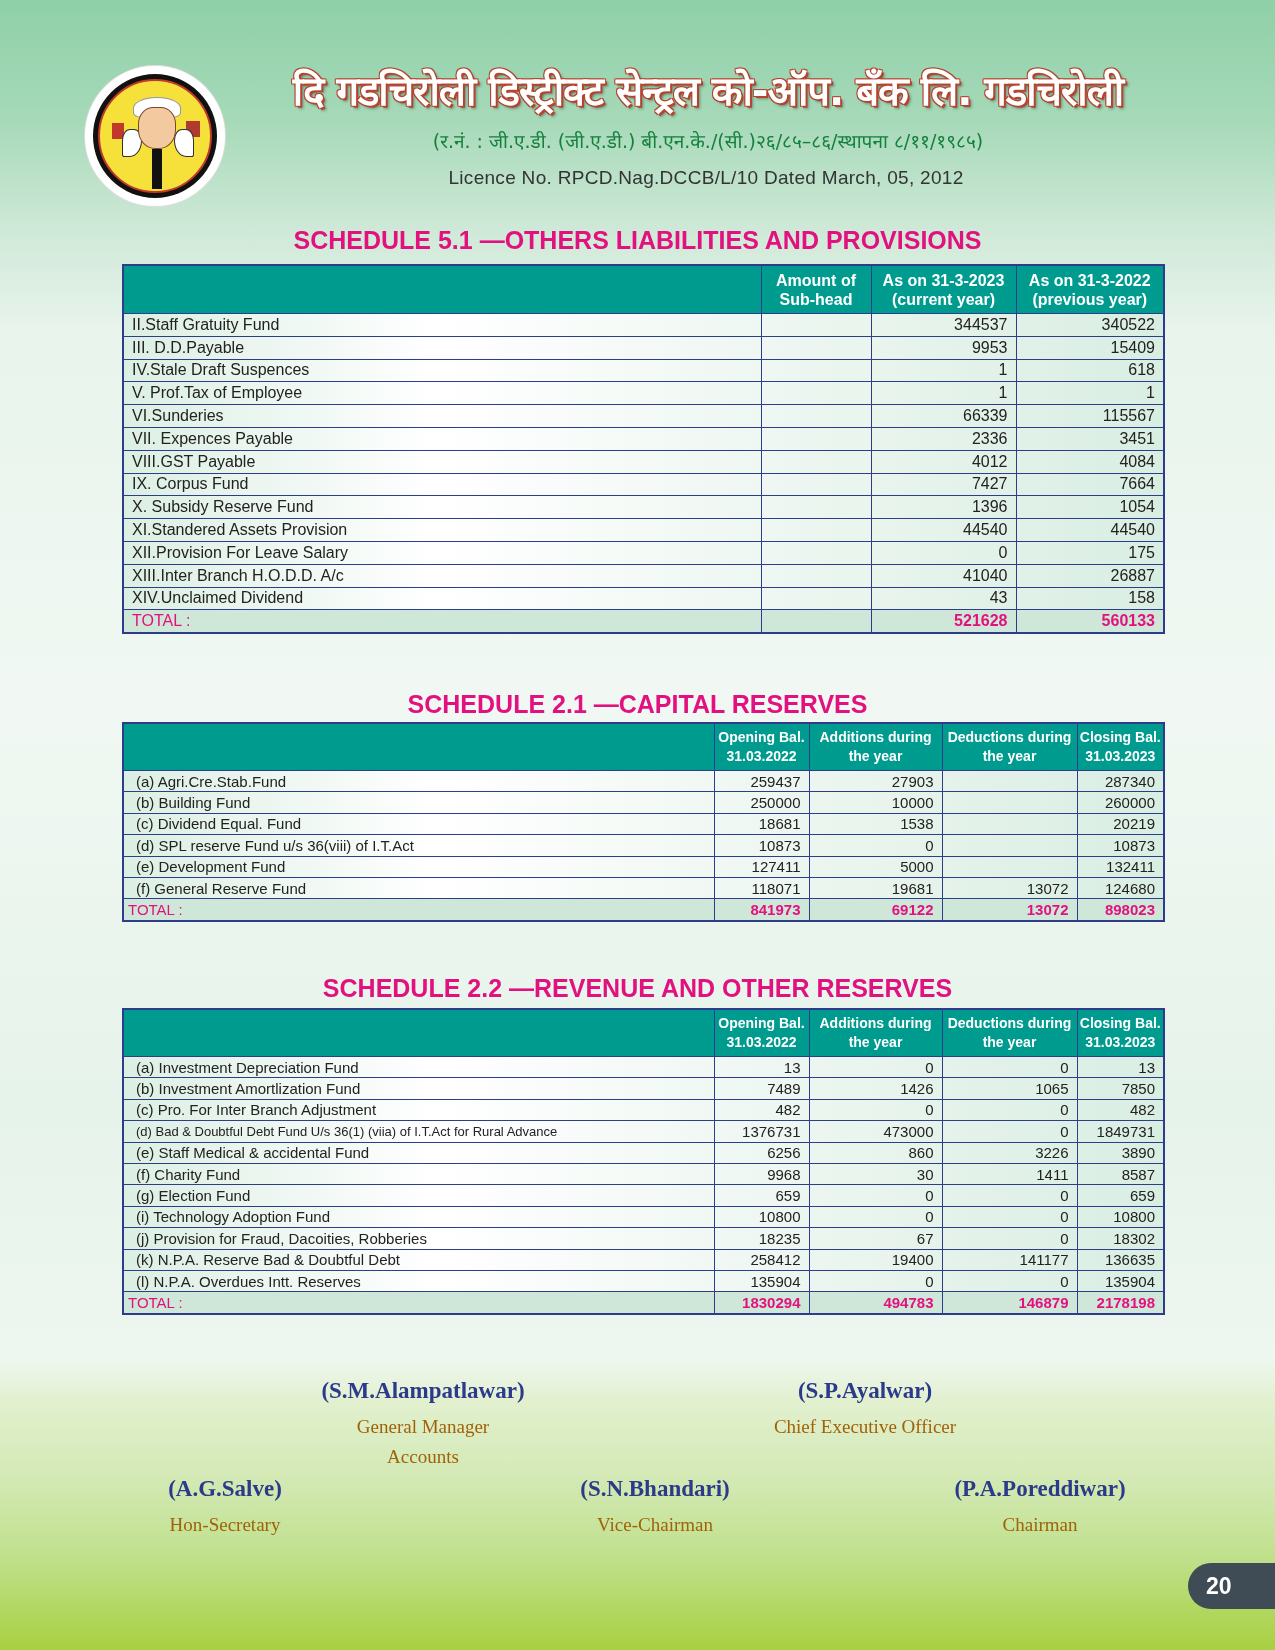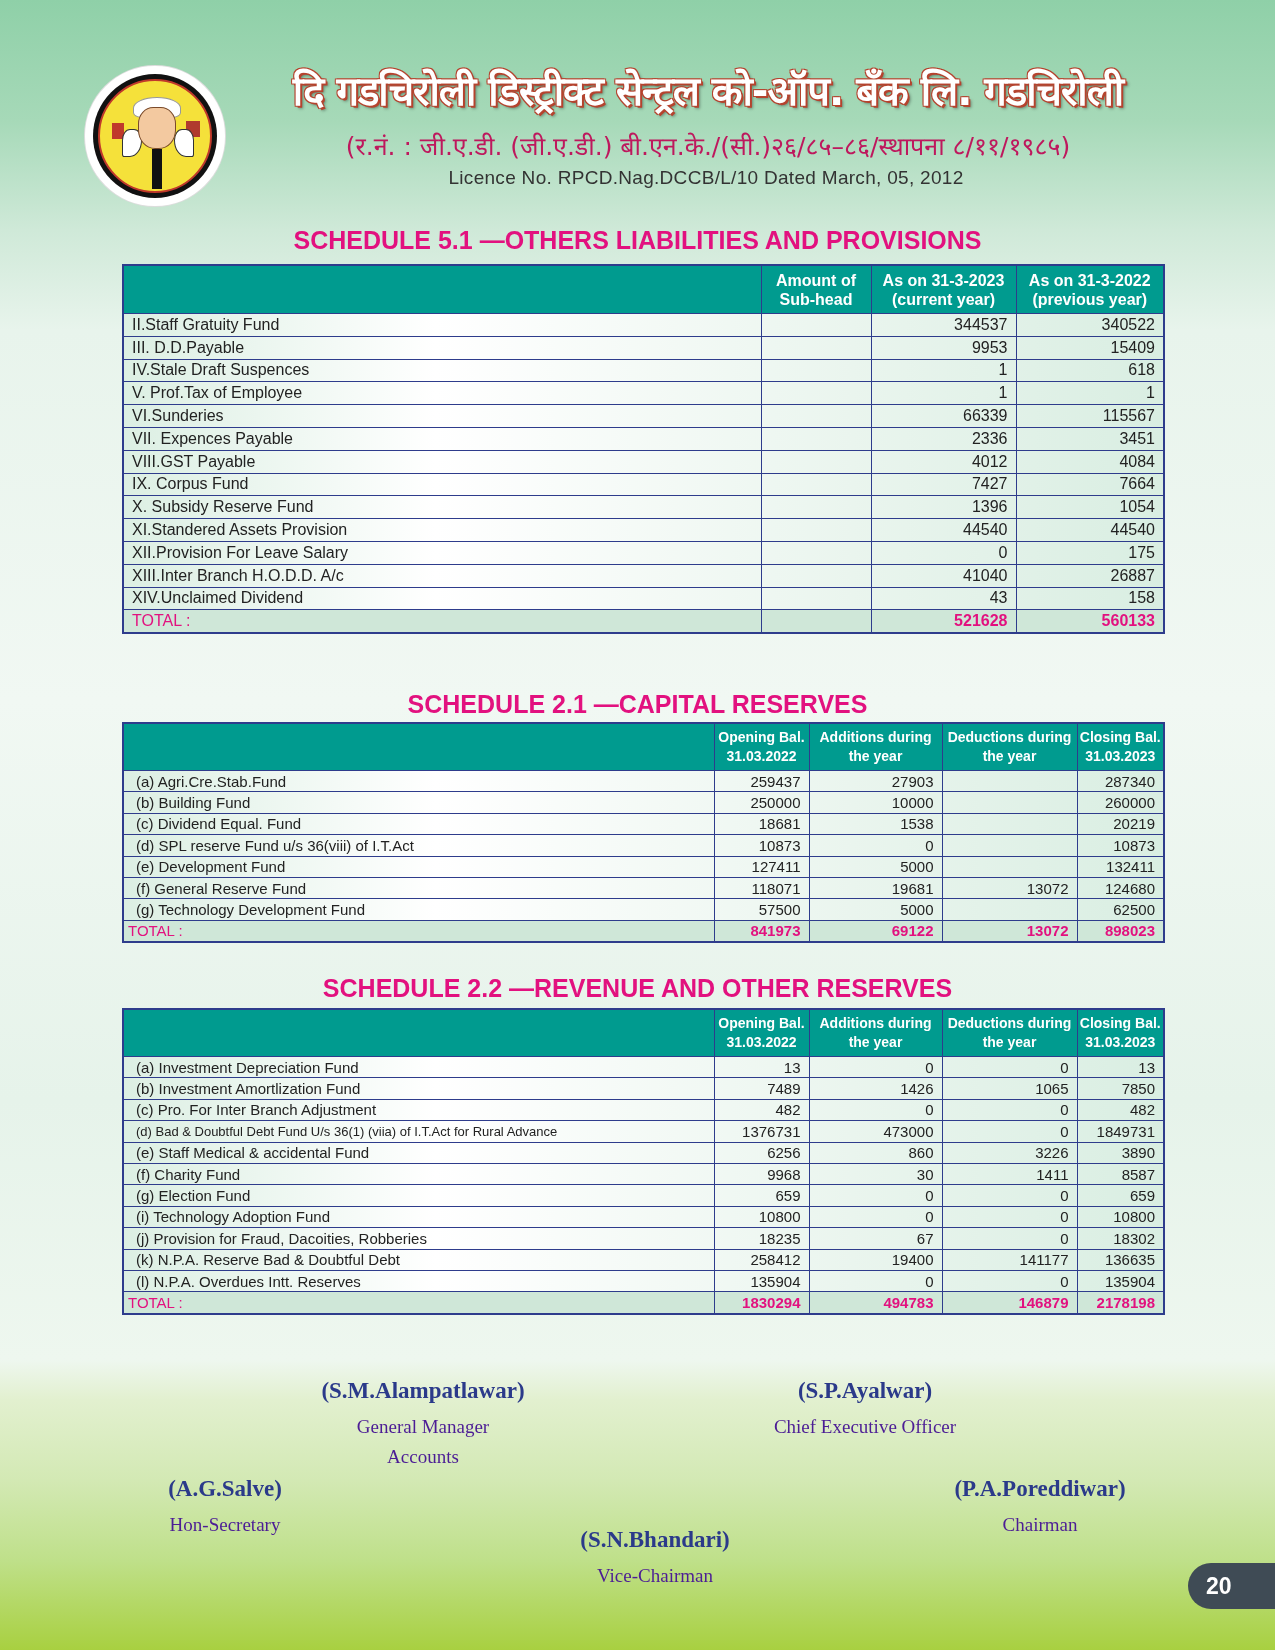--- a/index.html
+++ b/index.html
@@ -43,21 +43,21 @@
   .logo-factory { position:absolute; left:12px; top:42px; width:12px; height:16px; background:#c0392b; }
 
   .bank-title {
     position: absolute; left: 238px; top: 62px; width: 940px; text-align: center;
     font-family: "DejaVu Sans", sans-serif; font-weight: bold; font-size: 40px;
     color: #ffffff; letter-spacing: -1px;
     text-shadow: 2px 2px 0 #b5432e, -1px -1px 0 #b5432e, 1px -1px 0 #b5432e, -1px 1px 0 #b5432e, 3px 3px 3px rgba(0,0,0,0.35);
   }
   .reg-line {
     position: absolute; left: 238px; top: 128px; width: 940px; text-align: center;
-    font-family: "DejaVu Sans", sans-serif; font-size: 25px; color: #be185d;
+    font-family: "DejaVu Sans", sans-serif; font-size: 19px; color: #15803d;
   }
   .licence-line {
     position: absolute; left: 236px; top: 167px; width: 940px; text-align: center;
     font-size: 19px; color: #333; letter-spacing: 0.3px;
   }
   
   .sched-title {
     position: absolute; left: 0; width: 1275px; text-align: center;
     color: #e2117f; font-weight: bold; font-size: 25px;
   }
@@ -90,21 +90,21 @@
 
   #t22 { top: 1008px; }
   #t22 th { font-size: 14px; height: 42px; }
   #t22 td { font-size: 15px; height: 20.4px; }
   #t22 td.label { padding-left: 12px; }
   #t22 td.small { font-size: 13px; }
   #t22 tr.total td.label, #t21 tr.total td.label { padding-left: 4px; }
   
   .sig { position: absolute; text-align: center; font-family: "Liberation Serif", "DejaVu Serif", serif; }
   .sig .name { color: #2b3a8a; font-weight: bold; font-size: 23px; }
-  .sig .role { color: #4c1d95; font-size: 19px; margin-top: 8px; line-height: 30px; }
+  .sig .role { color: #a16207; font-size: 19px; margin-top: 8px; line-height: 30px; }
   
   .page-num {
     position: absolute; left: 1188px; top: 1563px; width: 90px; height: 46px;
     background: #3f4b55; border-radius: 23px 0 0 23px;
     color: #fff; font-weight: bold; font-size: 23px; line-height: 46px; padding-left: 18px; box-sizing: border-box;
   }
 </style>
 </head>
 <body>
 
@@ -309,27 +309,20 @@
         <td class="num"></td>
         <td class="num">132411</td>
       </tr>
       <tr>
         <td class="label">(f) General Reserve Fund</td>
         <td class="num">118071</td>
         <td class="num">19681</td>
         <td class="num">13072</td>
         <td class="num">124680</td>
       </tr>
-      <tr>
-        <td class="label">(g) Technology Development Fund</td>
-        <td class="num">57500</td>
-        <td class="num">5000</td>
-        <td class="num"></td>
-        <td class="num">62500</td>
-      </tr>
       <tr class="total">
         <td class="label">TOTAL :</td>
         <td class="num">841973</td>
         <td class="num">69122</td>
         <td class="num">13072</td>
         <td class="num">898023</td>
       </tr>
     </tbody>
 </table>
 
@@ -466,21 +459,21 @@
   <div class="role">
     <div>Chief Executive Officer</div>
   </div>
 </div>
 <div class="sig" style="left:110px; top:1476px; width:230px;">
   <div class="name">(A.G.Salve)</div>
   <div class="role">
     <div>Hon-Secretary</div>
   </div>
 </div>
-<div class="sig" style="left:530px; top:1527px; width:250px;">
+<div class="sig" style="left:530px; top:1476px; width:250px;">
   <div class="name">(S.N.Bhandari)</div>
   <div class="role">
     <div>Vice-Chairman</div>
   </div>
 </div>
 <div class="sig" style="left:910px; top:1476px; width:260px;">
   <div class="name">(P.A.Poreddiwar)</div>
   <div class="role">
     <div>Chairman</div>
   </div>

